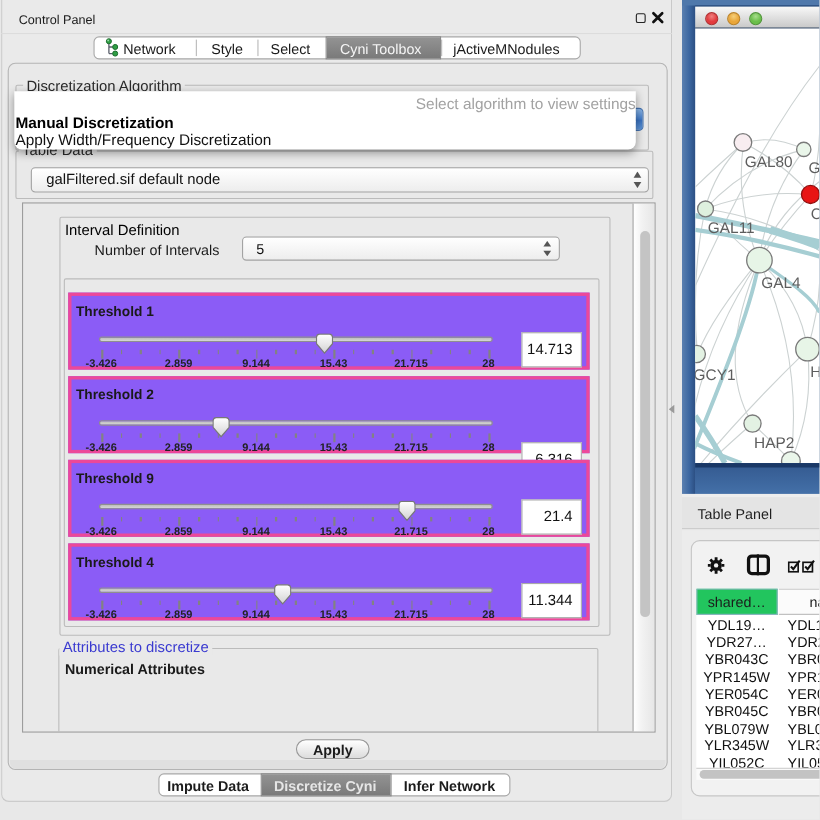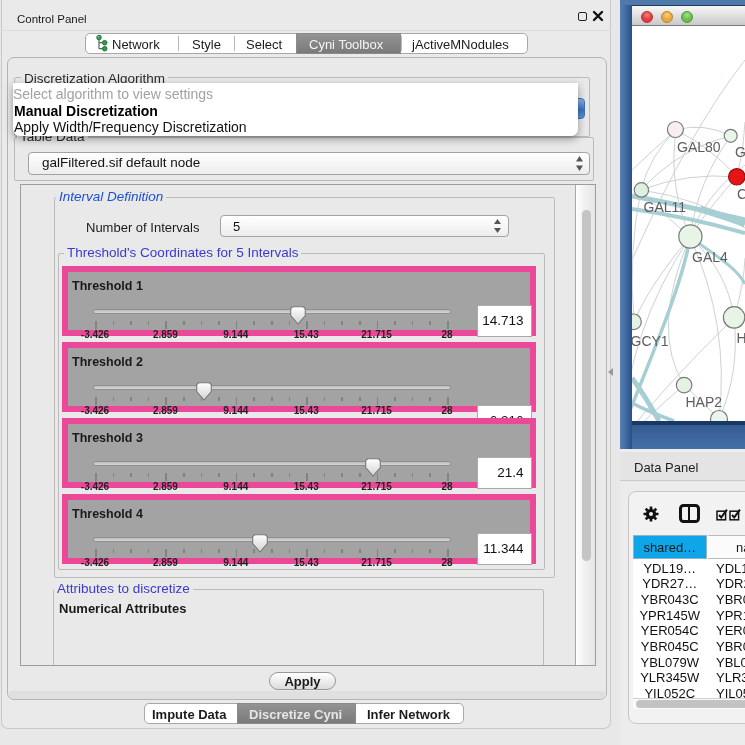--- a/index.html
+++ b/index.html
@@ -1,20 +1,20 @@
 <!DOCTYPE html>
 <html><head><meta charset="utf-8">
 <style>
 * { margin:0; padding:0; box-sizing:border-box; }
 html,body { width:745px; height:745px; overflow:hidden; }
 body { background:#e8e8e8; font-family:"Liberation Sans", sans-serif; position:relative; }
 .abs { position:absolute; }
 .grpbox { position:absolute; border:1px solid #bbbbbb; border-radius:2px; }
 .grptitle { position:absolute; background:#e9e9e9; padding:0 3px; font-size:13.5px; line-height:14px; }
-.tbox { position:absolute; background:#a3a3a3; border:6px solid #ec4899; }
+.tbox { position:absolute; background:#8b5cf6; border:3px solid #ec4899; }
 .tlabel { position:absolute; font-weight:bold; font-size:12.5px; color:#1a1a1a; }
 .track { position:absolute; height:5px; border-radius:2.5px; background:linear-gradient(#bdbdbd,#d6d6d6); border:1px solid #8f8f8f; }
 .tick { position:absolute; width:1.5px; background:#828282; }
 .ticklab { position:absolute; font-size:10px; font-weight:bold; color:#222; transform:translateX(-50%); white-space:nowrap; }
 .vfield { position:absolute; background:#ffffff; border:1px solid #a9a9a9; font-size:13.5px; color:#111; text-align:right; padding-right:7px; }
 .combo { position:absolute; background:linear-gradient(#ffffff,#ededed); border:1px solid #a3a3a3; border-radius:4px; font-size:13px; color:#111; }
 .item { position:absolute; font-size:12.5px; color:#111; white-space:nowrap; }
 </style></head><body>
 
 <div class="abs" style="left:1px;top:0;width:610px;height:729px;background:#eaeaea;border:1px solid #c9c9c9;border-top:none;border-radius:0 0 7px 7px;"></div>
@@ -55,30 +55,29 @@
 <div class="combo" style="left:28px;top:152px;width:562px;height:23px;"></div>
 <div class="abs" style="left:42px;top:155px;font-size:13.5px;color:#111;">galFiltered.sif default node</div>
 <svg class="abs" style="left:575px;top:156px;" width="9" height="15">
     <path d="M4.5 0 L8 5.5 H1 Z" fill="#555"></path>
     <path d="M1 9.5 H8 L4.5 15 Z" fill="#555"></path>
   </svg>
 <div class="abs" style="left:20px;top:184px;width:576px;height:482px;border:1px solid #9d9d9d;background:#e9e9e9;overflow:hidden;">
 <div class="abs" style="left:554px;top:0;width:20px;height:480px;background:linear-gradient(90deg,#ffffff,#f2f2f2 40%,#e6e6e6);border-left:1px solid #a8a8a8;"></div>
 <div class="abs" style="left:561px;top:25px;width:9px;height:351px;background:#c4c4c4;border-radius:4.5px;"></div>
 <div class="grpbox" style="left:32.5px;top:12px;width:501px;height:381px;"></div>
-<div class="grptitle" style="left:35px;top:5px;color:#1d4ed8;font-style:italic;">Interval Definition</div>
+<div class="grptitle" style="left:35px;top:18px;color:#000000;">Interval Definition</div>
 <div class="abs" style="left:65px;top:35px;font-size:13px;font-weight:normal;color:#1a1a1a;">Number of Intervals</div>
 <div class="combo" style="left:199px;top:30px;width:289px;height:21.5px;"></div>
 <div class="abs" style="left:212px;top:33.5px;font-size:13px;color:#111;">5</div>
 <svg class="abs" style="left:472px;top:34px;" width="9" height="14">
       <path d="M4.5 0 L8 5 H1 Z" fill="#555"></path>
       <path d="M1 9 H8 L4.5 14 Z" fill="#555"></path>
     </svg>
 <div class="grpbox" style="left:37px;top:68px;width:487px;height:317px;"></div>
-<div class="grptitle" style="left:43px;top:61px;color:#3a3ad0;">Threshold's Coordinates for 5 Intervals</div>
 <div class="tbox" style="left:41px;top:81px;width:474px;height:70px;">
 <div class="tlabel" style="left:4px;top:7px;">Threshold 1</div>
 <div class="track" style="left:25px;top:37px;width:358px;"></div>
 <div class="tick" style="left:27.0px;top:49px;height:7.5px;"></div>
 <div class="tick" style="left:44.6px;top:49px;height:4px;"></div>
 <div class="tick" style="left:62.2px;top:49px;height:4px;"></div>
 <div class="tick" style="left:79.8px;top:49px;height:4px;"></div>
 <div class="tick" style="left:97.4px;top:49px;height:7.5px;"></div>
 <div class="tick" style="left:115.0px;top:49px;height:4px;"></div>
 <div class="tick" style="left:132.6px;top:49px;height:4px;"></div>
@@ -148,21 +147,21 @@
           <linearGradient id="th157" x1="0" y1="0" x2="0" y2="1">
             <stop offset="0" stop-color="#ffffff"></stop>
             <stop offset="1" stop-color="#d2d2d2"></stop>
           </linearGradient>
         </defs>
 <path d="M3.5 0.7 H12.5 A3 3 0 0 1 15.3 3.5 V9.5 L8 18 L0.7 9.5 V3.5 A3 3 0 0 1 3.5 0.7 Z" fill="url(#th157)" stroke="#787878" stroke-width="1.1"></path>
       </svg>
 <div class="vfield" style="left:408.5px;top:33px;width:55px;height:28px;line-height:30px;margin-top:24px;">6.316</div>
 </div>
 <div class="tbox" style="left:41px;top:233px;width:474px;height:70px;">
-<div class="tlabel" style="left:4px;top:7px;">Threshold 3</div>
+<div class="tlabel" style="left:4px;top:7px;">Threshold 9</div>
 <div class="track" style="left:25px;top:37px;width:358px;"></div>
 <div class="tick" style="left:27.0px;top:49px;height:7.5px;"></div>
 <div class="tick" style="left:44.6px;top:49px;height:4px;"></div>
 <div class="tick" style="left:62.2px;top:49px;height:4px;"></div>
 <div class="tick" style="left:79.8px;top:49px;height:4px;"></div>
 <div class="tick" style="left:97.4px;top:49px;height:7.5px;"></div>
 <div class="tick" style="left:115.0px;top:49px;height:4px;"></div>
 <div class="tick" style="left:132.6px;top:49px;height:4px;"></div>
 <div class="tick" style="left:150.2px;top:49px;height:4px;"></div>
 <div class="tick" style="left:167.8px;top:49px;height:7.5px;"></div>
@@ -243,21 +242,21 @@
 <div class="abs" style="left:269px;top:672px;width:67px;height:18px;background:linear-gradient(#ffffff,#dcdcdc);border:1px solid #989898;border-radius:9px;text-align:center;font-size:13px;font-weight:600;color:#1b1b1b;line-height:17px;">Apply</div>
 <div class="abs" style="left:144px;top:703px;width:320px;height:21px;background:#ffffff;border:1px solid #a8a8a8;border-radius:5px;"></div>
 <div class="abs" style="left:236.5px;top:703px;width:119px;height:21px;background:linear-gradient(#939393,#7a7a7a);border:1px solid #8a8a8a;"></div>
 <div class="abs" style="left:152px;top:707px;font-size:13px;font-weight:600;color:#1c1c1c;">Impute Data</div>
 <div class="abs" style="left:249px;top:707px;font-size:13px;font-weight:600;color:#e6e6e6;">Discretize Cyni</div>
 <div class="abs" style="left:367px;top:707px;font-size:13px;font-weight:600;color:#1c1c1c;">Infer Network</div>
 <svg class="abs" style="left:608px;top:368px;" width="6" height="8">
     <path d="M5 0 L5 8 L0 4 Z" fill="#9a9a9a"></path>
   </svg>
 <div class="abs" style="left:13px;top:83px;width:565px;height:53px;background:#ffffff;border-radius:0 0 7px 7px;box-shadow:0 3px 9px rgba(0,0,0,0.38);z-index:50;"></div>
-<div class="abs" style="left:13px;top:86px;width:565px;text-align:left;font-size:14px;color:#a2a2a2;z-index:51;">Select algorithm to view settings</div>
+<div class="abs" style="left:13px;top:86px;width:565px;text-align:right;font-size:14px;color:#a2a2a2;z-index:51;">Select algorithm to view settings</div>
 <div class="abs" style="left:14px;top:102.5px;font-size:14px;font-weight:bold;color:#000;z-index:51;">Manual Discretization</div>
 <div class="abs" style="left:14px;top:118.5px;font-size:14px;color:#111;z-index:51;">Apply Width/Frequency Discretization</div>
 <div class="abs" style="left:620px;top:0;width:125px;height:449px;background:#3c67a1;"></div>
 <div class="abs" style="left:620px;top:0;width:12px;height:449px;background:linear-gradient(90deg,#5b80b0,#3c67a1 55%,#2c4f83);"></div>
 <div class="abs" style="left:620px;top:0;width:125px;height:4.5px;background:#4f78ab;"></div>
 <div class="abs" style="left:632px;top:4.5px;width:113px;height:1.5px;background:#1d3a66;"></div>
 <div class="abs" style="left:632px;top:6px;width:113px;height:20px;background:linear-gradient(#f8f8f8,#c9c9c9);border-bottom:1px solid #777;"></div>
 <div class="abs" style="left:640.7px;top:11px;width:12px;height:12px;border-radius:50%;background:radial-gradient(circle at 50% 30%, #f08080, #e23b3e 55%, #e23b3e);border:1px solid #b03032;"></div>
 <div class="abs" style="left:661.4px;top:11px;width:12px;height:12px;border-radius:50%;background:radial-gradient(circle at 50% 30%, #f5cf7a, #e9a63a 55%, #e9a63a);border:1px solid #bb8328;"></div>
 <div class="abs" style="left:681.1px;top:11px;width:12px;height:12px;border-radius:50%;background:radial-gradient(circle at 50% 30%, #a8dd8c, #6abf4b 55%, #6abf4b);border:1px solid #51953a;"></div>
@@ -318,21 +317,21 @@
 <text x="692" y="261.5">GAL4</text>
 <text x="630.5" y="345.5">GCY1</text>
 <text x="736.5" y="343">H</text>
 <text x="685.5" y="407">HAP2</text>
 </g>
 </svg>
 <div class="abs" style="left:632px;top:421px;width:113px;height:28px;background:linear-gradient(#33598f,#4470a8);"></div>
 <div class="abs" style="left:632px;top:421px;width:113px;height:4px;background:#1a3866;"></div>
 <div class="abs" style="left:620px;top:449px;width:125px;height:3px;background:#ededed;"></div>
 <div class="abs" style="left:620px;top:452px;width:125px;height:29px;background:#e4e4e4;border-bottom:1px solid #cccccc;"></div>
-<div class="abs" style="left:634px;top:460px;font-size:13px;color:#1f1f1f;">Data Panel</div>
+<div class="abs" style="left:634px;top:460px;font-size:13px;color:#1f1f1f;">Table Panel</div>
 <div class="abs" style="left:620px;top:482px;width:125px;height:263px;background:#ececec;"></div>
 <div class="abs" style="left:628px;top:491px;width:130px;height:233px;background:#f2f2f2;border:1px solid #c6c6c6;border-radius:8px;"></div>
 <svg class="abs" style="left:642px;top:505px;" width="18" height="18" viewBox="0 0 18 18">
 <g fill="#111">
       <circle cx="9" cy="9" r="5.2"></circle>
 <g stroke="#111" stroke-width="2.6">
 <path d="M9 1.5 V4 M9 14 V16.5 M1.5 9 H4 M14 9 H16.5 M3.7 3.7 L5.5 5.5 M12.5 12.5 L14.3 14.3 M14.3 3.7 L12.5 5.5 M5.5 12.5 L3.7 14.3"></path>
 </g>
     </g>
     <circle cx="9" cy="9" r="2" fill="#f2f2f2"></circle>
@@ -341,21 +340,21 @@
 <div class="abs" style="left:687.8px;top:504px;width:2.6px;height:19px;background:#111;"></div>
 <svg class="abs" style="left:715.5px;top:507.5px;" width="13" height="13" viewBox="0 0 13 13">
 <rect x="1" y="3.2" width="8.6" height="8.6" fill="none" stroke="#111" stroke-width="1.5"></rect>
 <path d="M3 7 L5.2 9.4 L11 1.6" fill="none" stroke="#111" stroke-width="1.9"></path>
   </svg>
 <svg class="abs" style="left:728.5px;top:507.5px;" width="13" height="13" viewBox="0 0 13 13">
 <rect x="1" y="3.2" width="8.6" height="8.6" fill="none" stroke="#111" stroke-width="1.5"></rect>
 <path d="M3 7 L5.2 9.4 L11 1.6" fill="none" stroke="#111" stroke-width="1.9"></path>
   </svg>
 <div class="abs" style="left:632.5px;top:534.5px;width:112.5px;height:163px;background:#ffffff;overflow:hidden;">
-<div class="abs" style="left:0;top:0;width:74.5px;height:24.5px;background:#0ea5e9;border:1px solid #8fb3c6;text-align:center;font-size:13px;color:#1b1b1b;line-height:23px;">shared…</div>
+<div class="abs" style="left:0;top:0;width:74.5px;height:24.5px;background:#22c55e;border:1px solid #8fb3c6;text-align:center;font-size:13px;color:#1b1b1b;line-height:23px;">shared…</div>
 <div class="abs" style="left:75.5px;top:0;width:70px;height:24.5px;background:#fbfbfb;border:1px solid #bbbbbb;border-left:none;font-size:13px;color:#1b1b1b;line-height:23px;padding-left:28px;">na</div>
 <div class="abs" style="left:0;top:26.0px;width:74.5px;text-align:center;font-size:13px;color:#111;">YDL19…</div>
 <div class="abs" style="left:83.5px;top:26.0px;font-size:13px;color:#111;white-space:nowrap;">YDL194W</div>
 <div class="abs" style="left:0;top:41.7px;width:74.5px;text-align:center;font-size:13px;color:#111;">YDR27…</div>
 <div class="abs" style="left:83.5px;top:41.7px;font-size:13px;color:#111;white-space:nowrap;">YDR277C</div>
 <div class="abs" style="left:0;top:57.4px;width:74.5px;text-align:center;font-size:13px;color:#111;">YBR043C</div>
 <div class="abs" style="left:83.5px;top:57.4px;font-size:13px;color:#111;white-space:nowrap;">YBR043C</div>
 <div class="abs" style="left:0;top:73.1px;width:74.5px;text-align:center;font-size:13px;color:#111;">YPR145W</div>
 <div class="abs" style="left:83.5px;top:73.1px;font-size:13px;color:#111;white-space:nowrap;">YPR145W</div>
 <div class="abs" style="left:0;top:88.8px;width:74.5px;text-align:center;font-size:13px;color:#111;">YER054C</div>

